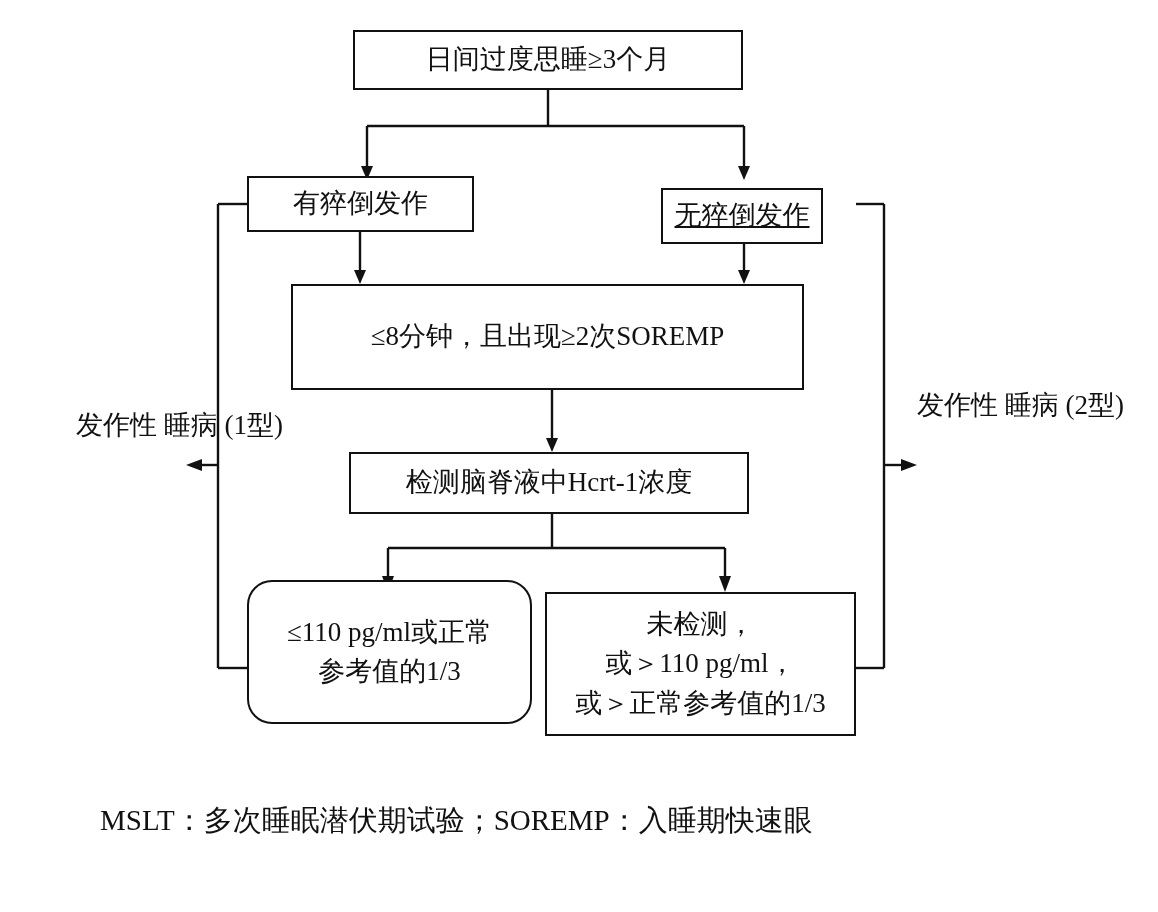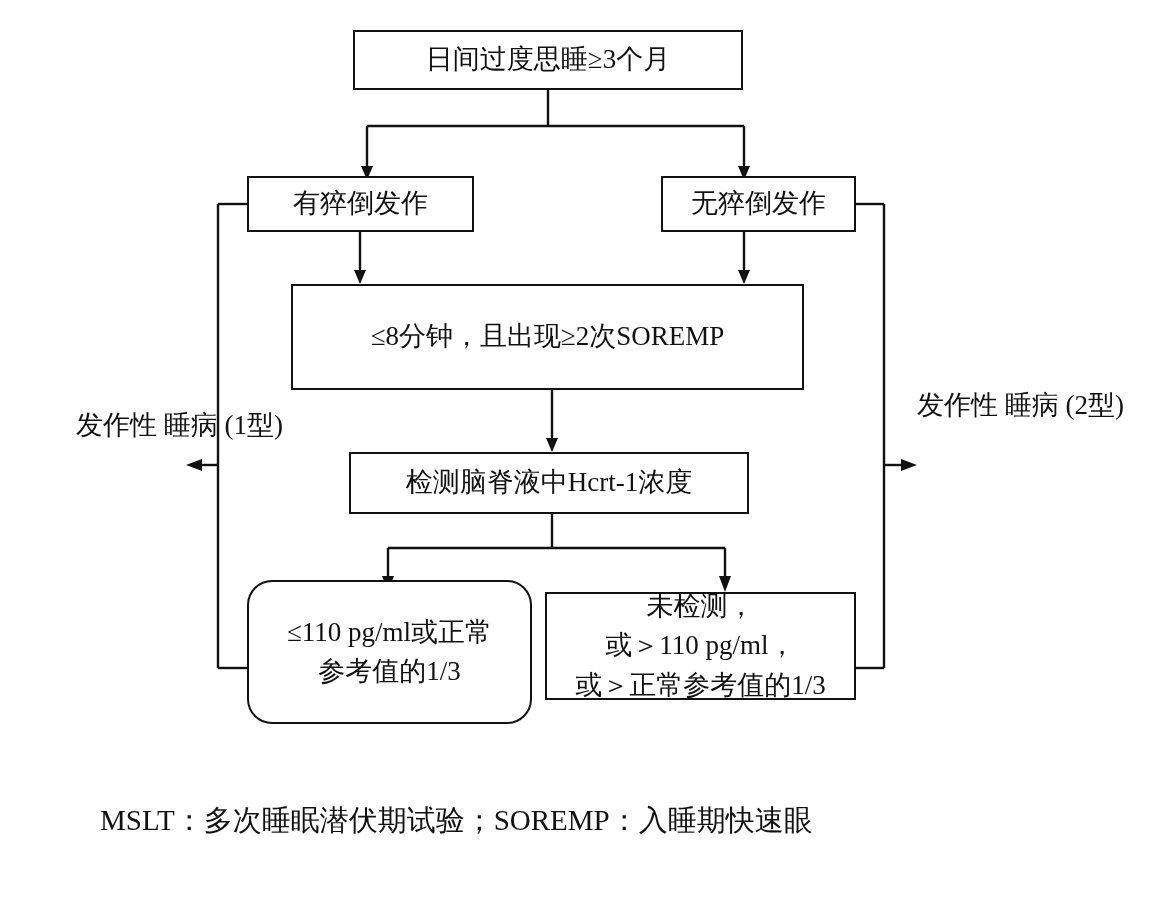--- a/index.html
+++ b/index.html
@@ -106,38 +106,38 @@
   </svg>
 
   <div class="node" style="left:353px; top:30px; width:390px; height:60px;">
     <span class="line">日间过度思睡≥3个月</span>
   </div>
 
   <div class="node" style="left:247px; top:176px; width:227px; height:56px;">
     <span class="line">有猝倒发作</span>
   </div>
 
-  <div class="node" style="left:661px; top:176px; width:195px; height:56px;">
+  <div class="node" style="left:661px; top:188px; width:162px; height:56px;text-decoration:underline;">
     <span class="line">无猝倒发作</span>
   </div>
 
   <div class="node" style="left:291px; top:284px; width:513px; height:106px;">
     <span class="line">≤8分钟，且出现≥2次SOREMP</span>
   </div>
 
   <div class="node" style="left:349px; top:452px; width:400px; height:62px;">
     <span class="line">检测脑脊液中Hcrt-1浓度</span>
   </div>
 
   <div class="node" style="left:247px; top:580px; width:285px; height:144px;border-radius:25px;">
     <span class="line">≤110 pg/ml或正常</span>
     <span class="line">参考值的1/3</span>
   </div>
 
-  <div class="node" style="left:545px; top:592px; width:311px; height:108px;">
+  <div class="node" style="left:545px; top:592px; width:311px; height:144px;">
     <span class="line">未检测，</span>
     <span class="line">或＞110 pg/ml，</span>
     <span class="line">或＞正常参考值的1/3</span>
   </div>
 
   <div class="freetext" style="left:76px; top:406px; width:112px;">
     <span class="line">发作性</span>
     <span class="line">睡病</span>
     <span class="line">(1型)</span>
   </div>

